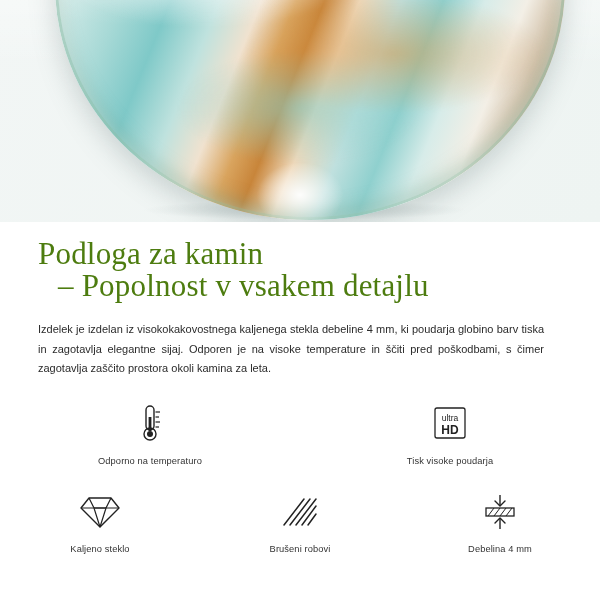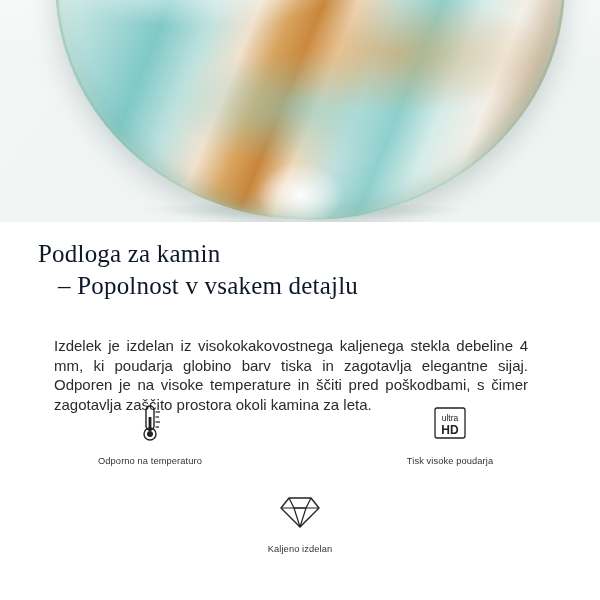--- a/index.html
+++ b/index.html
@@ -118,34 +118,34 @@
   .content {
     position: absolute;
     left: 0;
     top: 222px;
     width: 600px;
   }
   .headline {
     margin: 0;
     padding: 16px 38px 0 38px;
     font-family: "Liberation Serif", serif;
-    font-size: 25px;
+    font-size: 31px;
     line-height: 32px;
     font-weight: 400;
-    color: #0f172a;
+    color: #4d7c0f;
     letter-spacing: 0.2px;
   }
   .headline .l2 {
     display: block;
     margin-left: 20px;
   }
   .body-copy {
-    margin: 16px;
+    margin: 0;
     padding: 18px 56px 0 38px;
-    font-size: 15px;
+    font-size: 11px;
     line-height: 19.5px;
     color: #2b2b2b;
     max-width: 540px;
     text-align: justify;
   }
 
   
   .features {
     position: absolute;
     left: 0;
@@ -237,21 +237,46 @@
       <div class="feature">
         <div class="feature-icon">
           <svg width="44" height="38" viewBox="0 0 44 38">
             <path d="M11 5 H33 L41 15 L22 34 L3 15 Z" fill="none" stroke="#222" stroke-width="1.4" stroke-linejoin="round"></path>
             <path d="M3 15 H41" stroke="#222" stroke-width="1.2"></path>
             <path d="M11 5 L16 15 L22 34" fill="none" stroke="#222" stroke-width="1.2"></path>
             <path d="M33 5 L28 15 L22 34" fill="none" stroke="#222" stroke-width="1.2"></path>
             <path d="M16 15 H28" stroke="#222" stroke-width="1.2"></path>
           </svg>
         </div>
-        <div class="feature-label">Kaljeno izdelan</div>
-      </div>
-
-
+        <div class="feature-label">Kaljeno steklo</div>
+      </div>
+
+      <div class="feature">
+        <div class="feature-icon">
+          <svg width="40" height="38" viewBox="0 0 40 38">
+            <path d="M4 32 L24 6" stroke="#222" stroke-width="1.5" stroke-linecap="round"></path>
+            <path d="M10 32 L30 6" stroke="#222" stroke-width="1.5" stroke-linecap="round"></path>
+            <path d="M16 32 L36 6" stroke="#222" stroke-width="1.5" stroke-linecap="round"></path>
+            <path d="M22 32 L36 13" stroke="#222" stroke-width="1.5" stroke-linecap="round"></path>
+            <path d="M28 32 L36 21" stroke="#222" stroke-width="1.5" stroke-linecap="round"></path>
+          </svg>
+        </div>
+        <div class="feature-label">Brušeni robovi</div>
+      </div>
+
+      <div class="feature">
+        <div class="feature-icon">
+          <svg width="40" height="40" viewBox="0 0 40 40">
+            <path d="M20 3 V13" stroke="#222" stroke-width="1.4"></path>
+            <path d="M15 9 L20 14 L25 9" fill="none" stroke="#222" stroke-width="1.4" stroke-linecap="round" stroke-linejoin="round"></path>
+            <rect x="6" y="16" width="28" height="8" fill="none" stroke="#222" stroke-width="1.3"></rect>
+            <path d="M8 24 L14 16 M14 24 L20 16 M20 24 L26 16 M26 24 L32 16" stroke="#222" stroke-width="1"></path>
+            <path d="M20 37 V27" stroke="#222" stroke-width="1.4"></path>
+            <path d="M15 31 L20 26 L25 31" fill="none" stroke="#222" stroke-width="1.4" stroke-linecap="round" stroke-linejoin="round"></path>
+          </svg>
+        </div>
+        <div class="feature-label">Debelina 4 mm</div>
+      </div>
 
     </div>
   </div>
 
 </div>
 
 </body></html>

